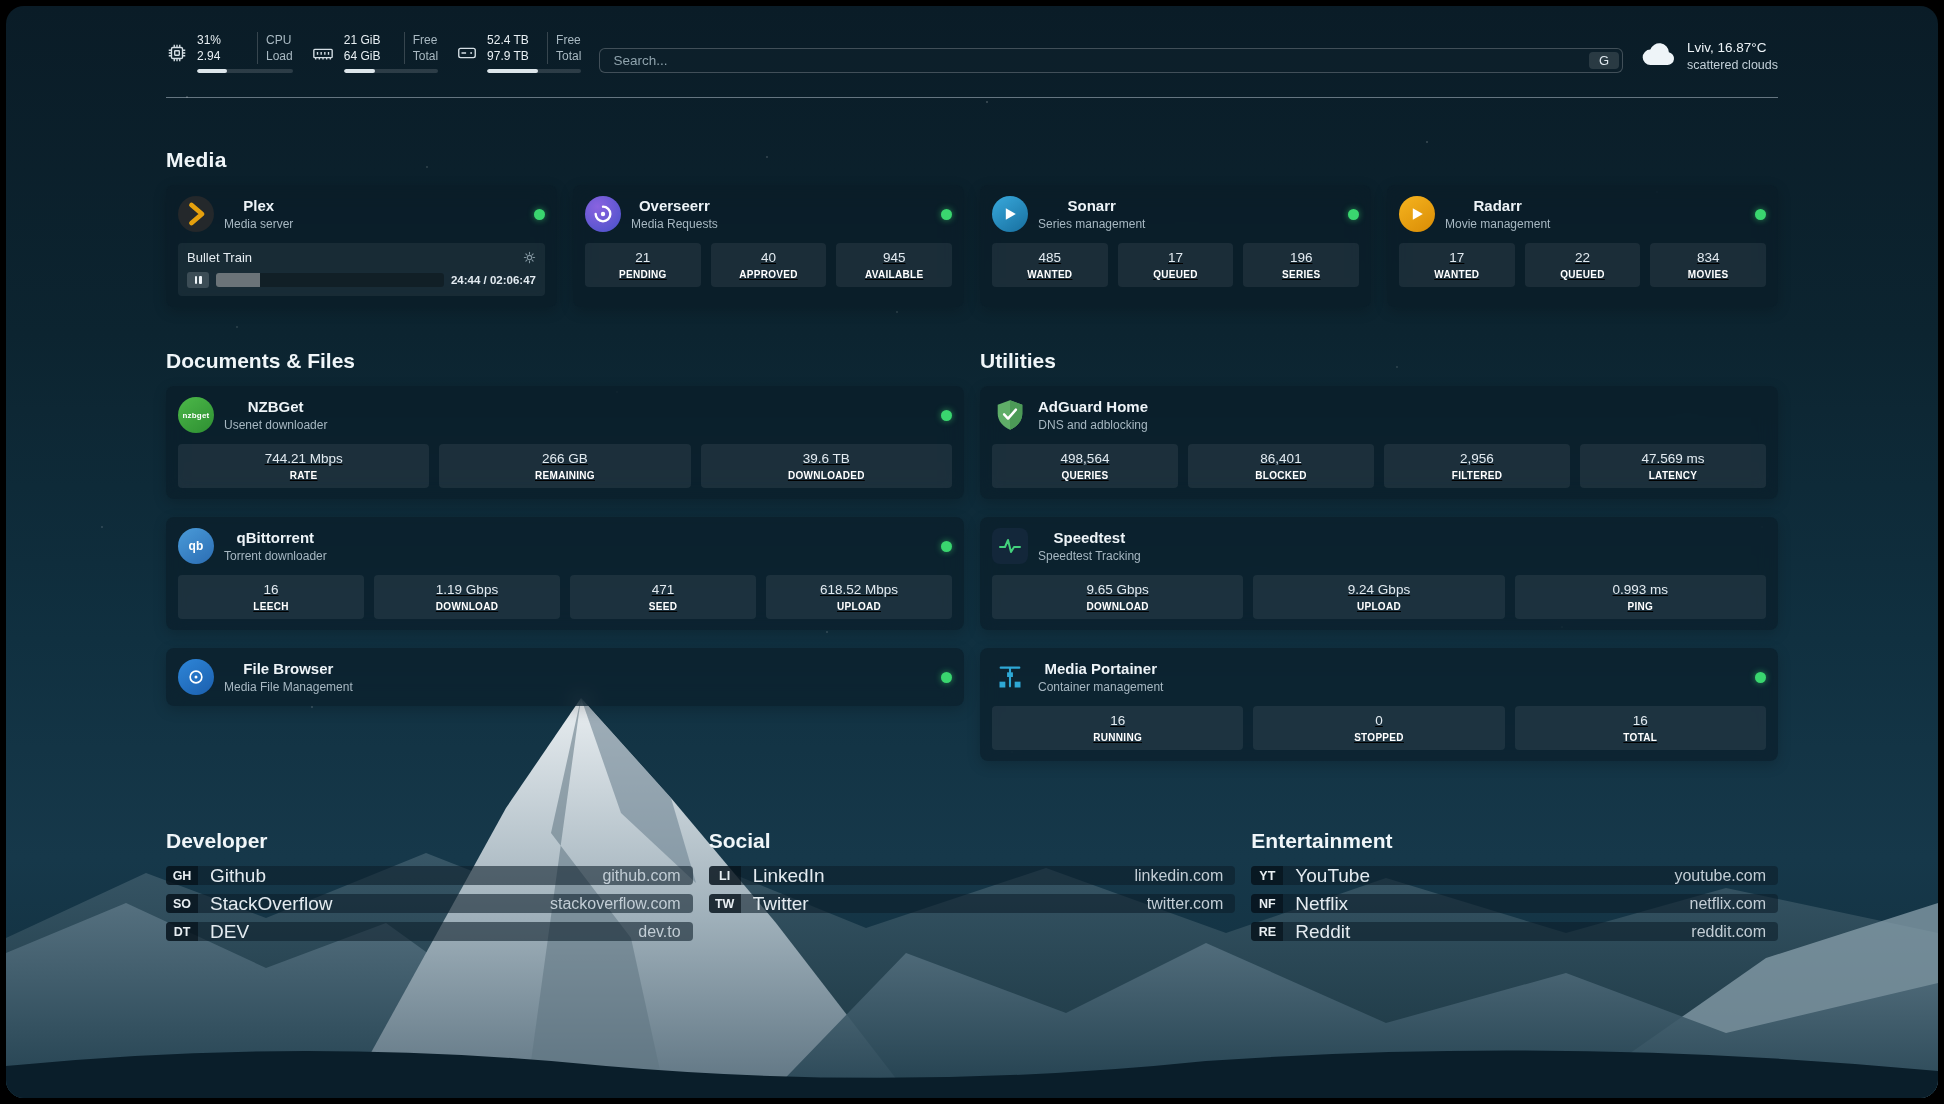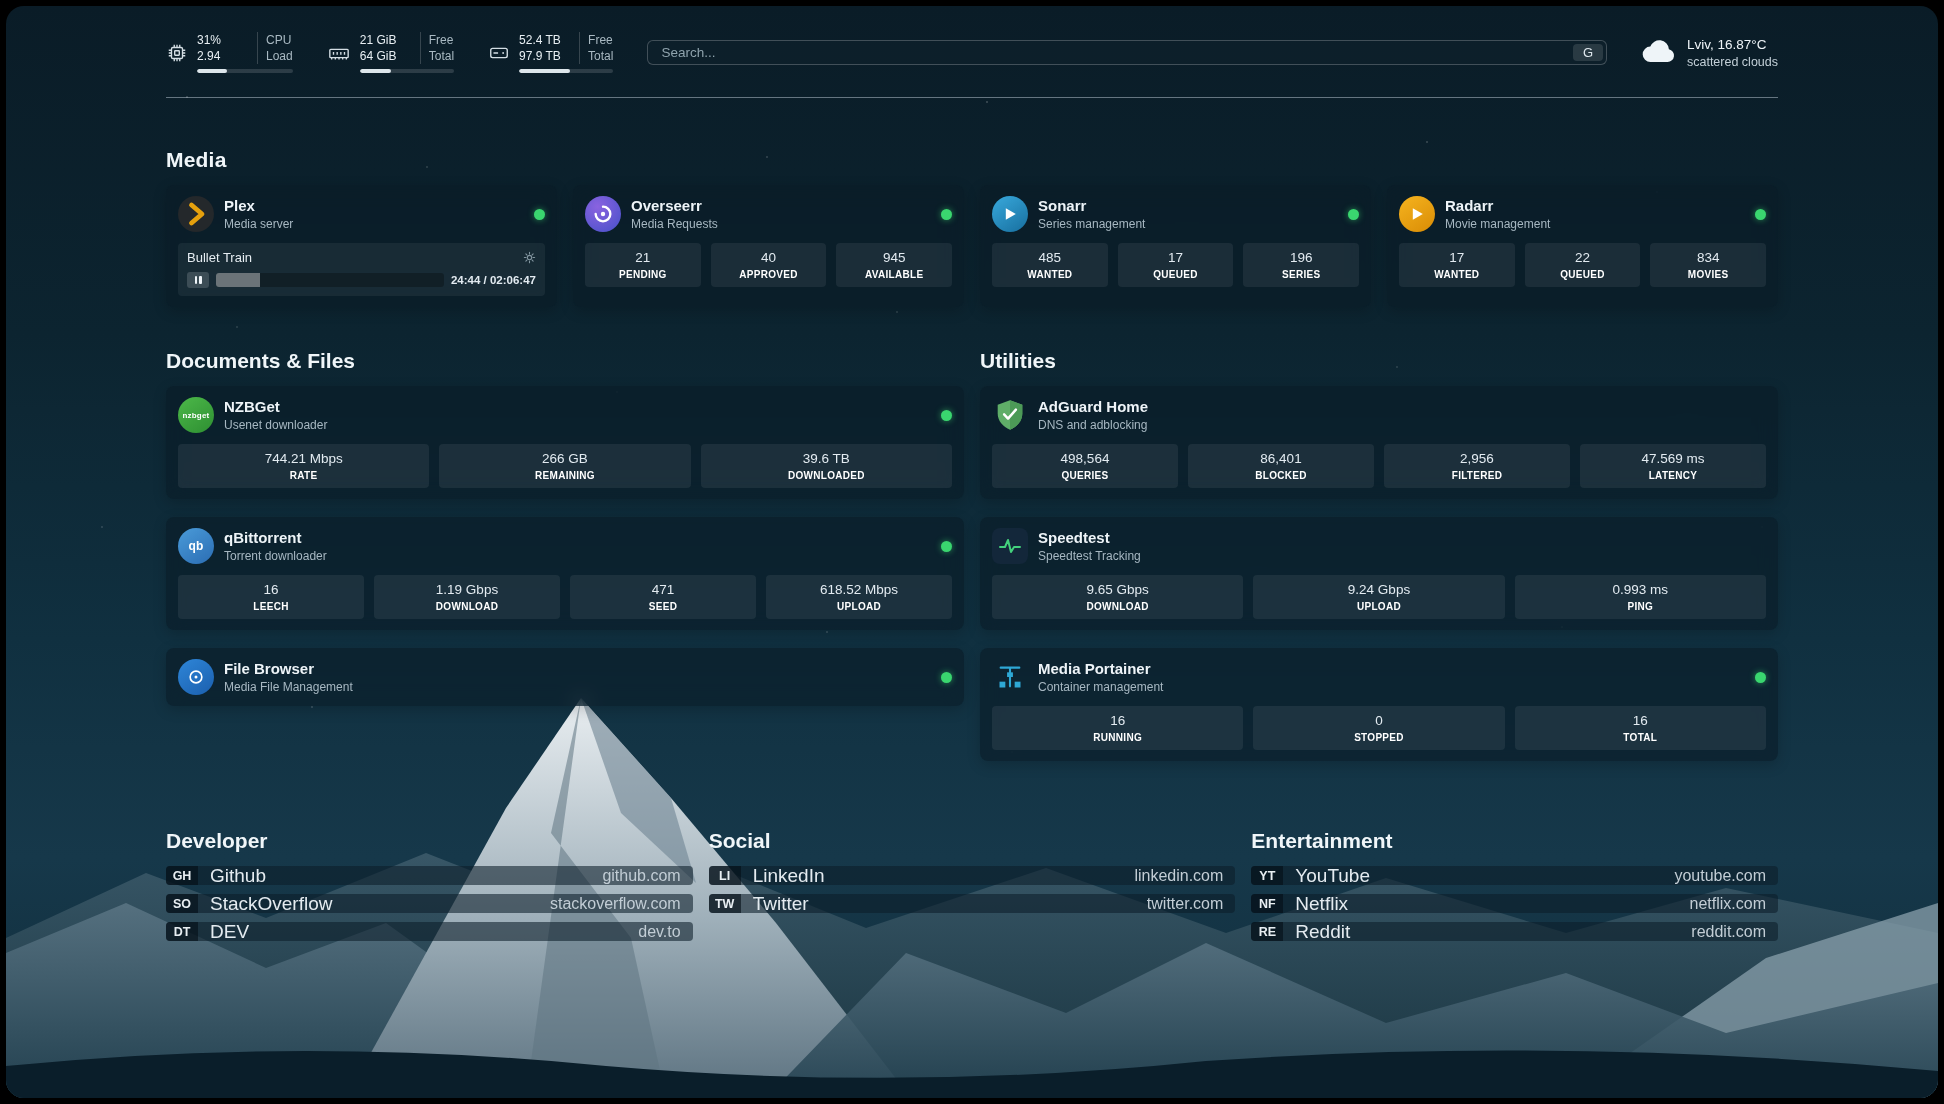--- a/index.html
+++ b/index.html
@@ -12,21 +12,21 @@
       760px 150px 0 0 rgba(255,255,255,.18), 980px 95px 0 0 rgba(255,255,255,.22), 1180px 225px 0 0 rgba(255,255,255,.15),
       1420px 135px 0 0 rgba(255,255,255,.2), 1650px 185px 0 0 rgba(255,255,255,.16), 230px 320px 0 0 rgba(255,255,255,.14),
       610px 385px 0 0 rgba(255,255,255,.2), 890px 305px 0 0 rgba(255,255,255,.15), 1120px 420px 0 0 rgba(255,255,255,.18),
       1390px 360px 0 0 rgba(255,255,255,.14), 1680px 405px 0 0 rgba(255,255,255,.2), 95px 520px 0 0 rgba(255,255,255,.16),
       450px 565px 0 0 rgba(255,255,255,.2), 820px 625px 0 0 rgba(255,255,255,.18), 1250px 560px 0 0 rgba(255,255,255,.15),
       1555px 620px 0 0 rgba(255,255,255,.2), 1755px 520px 0 0 rgba(255,255,255,.16), 305px 700px 0 0 rgba(255,255,255,.2),
       1005px 745px 0 0 rgba(255,255,255,.18); }
   .content { position:relative; z-index:2; padding:0 160px; height:100%; }
 
   
-  .topbar { margin-top:26px; display:flex; align-items:center; gap:34px; }
+  .topbar { margin-top:26px; display:flex; align-items:flex-end; gap:18px; }
   .sysstat { display:flex; align-items:center; gap:9px; flex:none; }
   .sys-icon { color:#d4dee4; display:flex; align-items:center; }
   .sys-rows { display:flex; gap:0; }
   .sys-col { display:flex; flex-direction:column; font-size:12px; line-height:16px; }
   .sys-col.values { color:#e8eff3; min-width:52px; }
   .sys-col.labels { color:#a9b9c2; border-left:1px solid rgba(255,255,255,.18); padding-left:8px; margin-left:8px; }
   .sys-bar { margin-top:5px; height:4px; border-radius:2px; background:rgba(255,255,255,.14); overflow:hidden; }
   .sys-bar i { display:block; height:100%; background:#dde6eb; border-radius:2px; }
   .searchbox { flex:1; position:relative; }
   .searchbox input { width:100%; height:25px; background:rgba(14,32,43,.72); border:1px solid rgba(255,255,255,.22);
@@ -41,29 +41,29 @@
   .divider { margin-top:24px; border:none; border-top:1px solid rgba(210,225,234,.45); }
 
   
   .section-title { margin-top:50px; font-size:21px; font-weight:700; color:#f0f6f9; letter-spacing:.2px; }
   .media-grid { margin-top:13px; display:grid; grid-template-columns:repeat(4,1fr); gap:16px; }
   .two-col { margin-top:26px; display:grid; grid-template-columns:1fr 1fr; gap:16px; align-items:start; }
   .col-title { font-size:21px; font-weight:700; color:#f0f6f9;margin-top:16px; }
   .col-cards { margin-top:13px; display:flex; flex-direction:column; gap:18px; }
   .card { background:rgba(9,28,39,.62); border-radius:8px; padding:11px 12px; box-shadow:0 4px 14px rgba(0,0,0,.18);
     backdrop-filter:blur(10px); cursor:pointer; }
-  .card-head { display:flex; align-items:center; gap:10px; }
+  .card-head { display:flex; align-items:center; gap:10px;text-align:center; }
   .app-icon { width:36px; height:36px; flex:none; border-radius:50%; display:flex; align-items:center; justify-content:center; overflow:hidden; }
   .app-icon.square { border-radius:8px; }
   .app-meta { display:flex; flex-direction:column; }
   .app-name { font-size:15px; font-weight:700; color:#eef4f8; line-height:18px; }
   .app-sub { font-size:12px; color:#a7b8c2; line-height:15px; margin-top:2px; }
   .dot { margin-left:auto; width:11px; height:11px; border-radius:50%; background:#3ad66f; box-shadow:0 0 6px rgba(58,214,111,.6); flex:none; }
   .stats { display:flex; gap:10px; margin-top:11px; }
-  .stat { flex:1; background:rgba(255,255,255,.07); border-radius:4px; text-align:center; padding:6px 12px 7px; }
+  .stat { flex:1; background:rgba(255,255,255,.07); border-radius:4px; text-align:center; padding:6px 12px 7px;text-decoration:underline; }
   .stat-value { font-size:13.5px; color:#e3ebf1; line-height:17px; }
   .stat-label { font-size:10px; font-weight:700; color:#ffffff; margin-top:3px; letter-spacing:.3px; }
 
   
   .media-box { margin-top:11px; background:rgba(255,255,255,.06); border-radius:4px; padding:7px 9px 8px; }
   .media-row1 { display:flex; align-items:center; }
   .media-title { font-size:13px; color:#e6edf2; }
   .gear-btn { margin-left:auto; display:flex; align-items:center; cursor:pointer; opacity:.8; }
   .media-row2 { display:flex; align-items:center; gap:7px; margin-top:7px; }
   .pause-btn { width:22px; height:16px; background:rgba(255,255,255,.16); border-radius:3px; display:flex; align-items:center;

